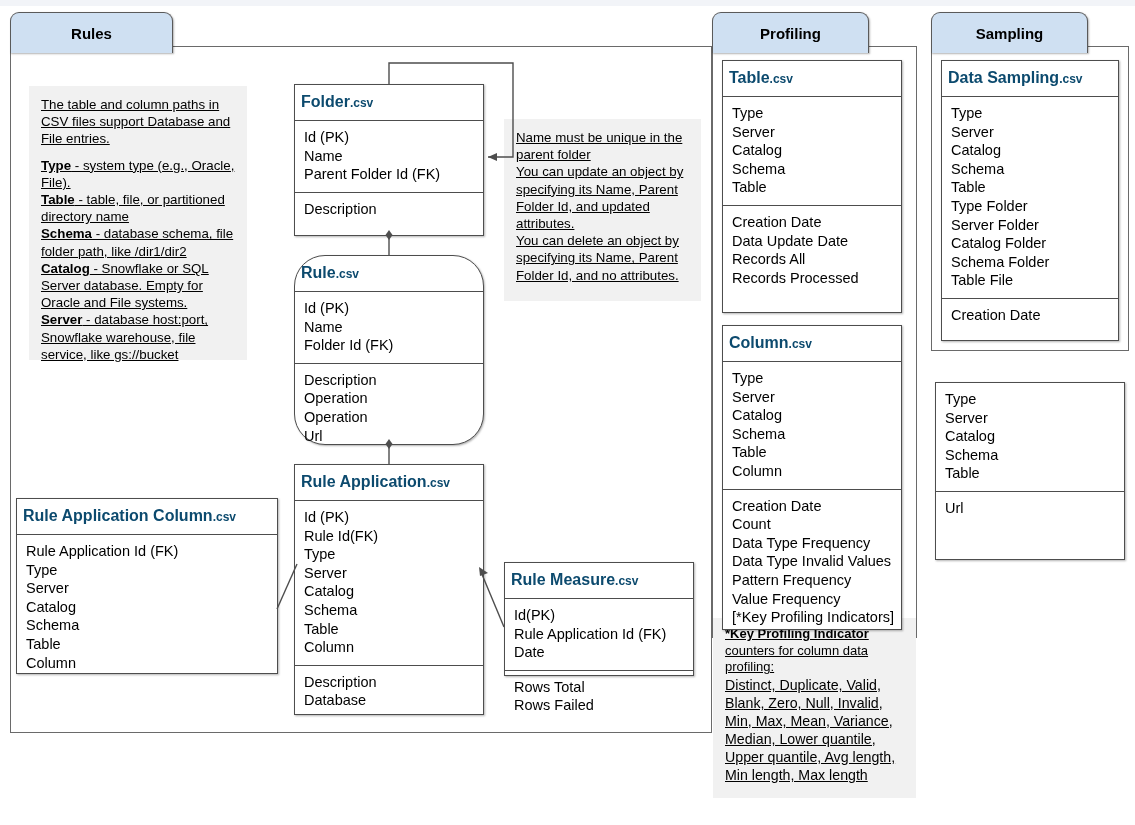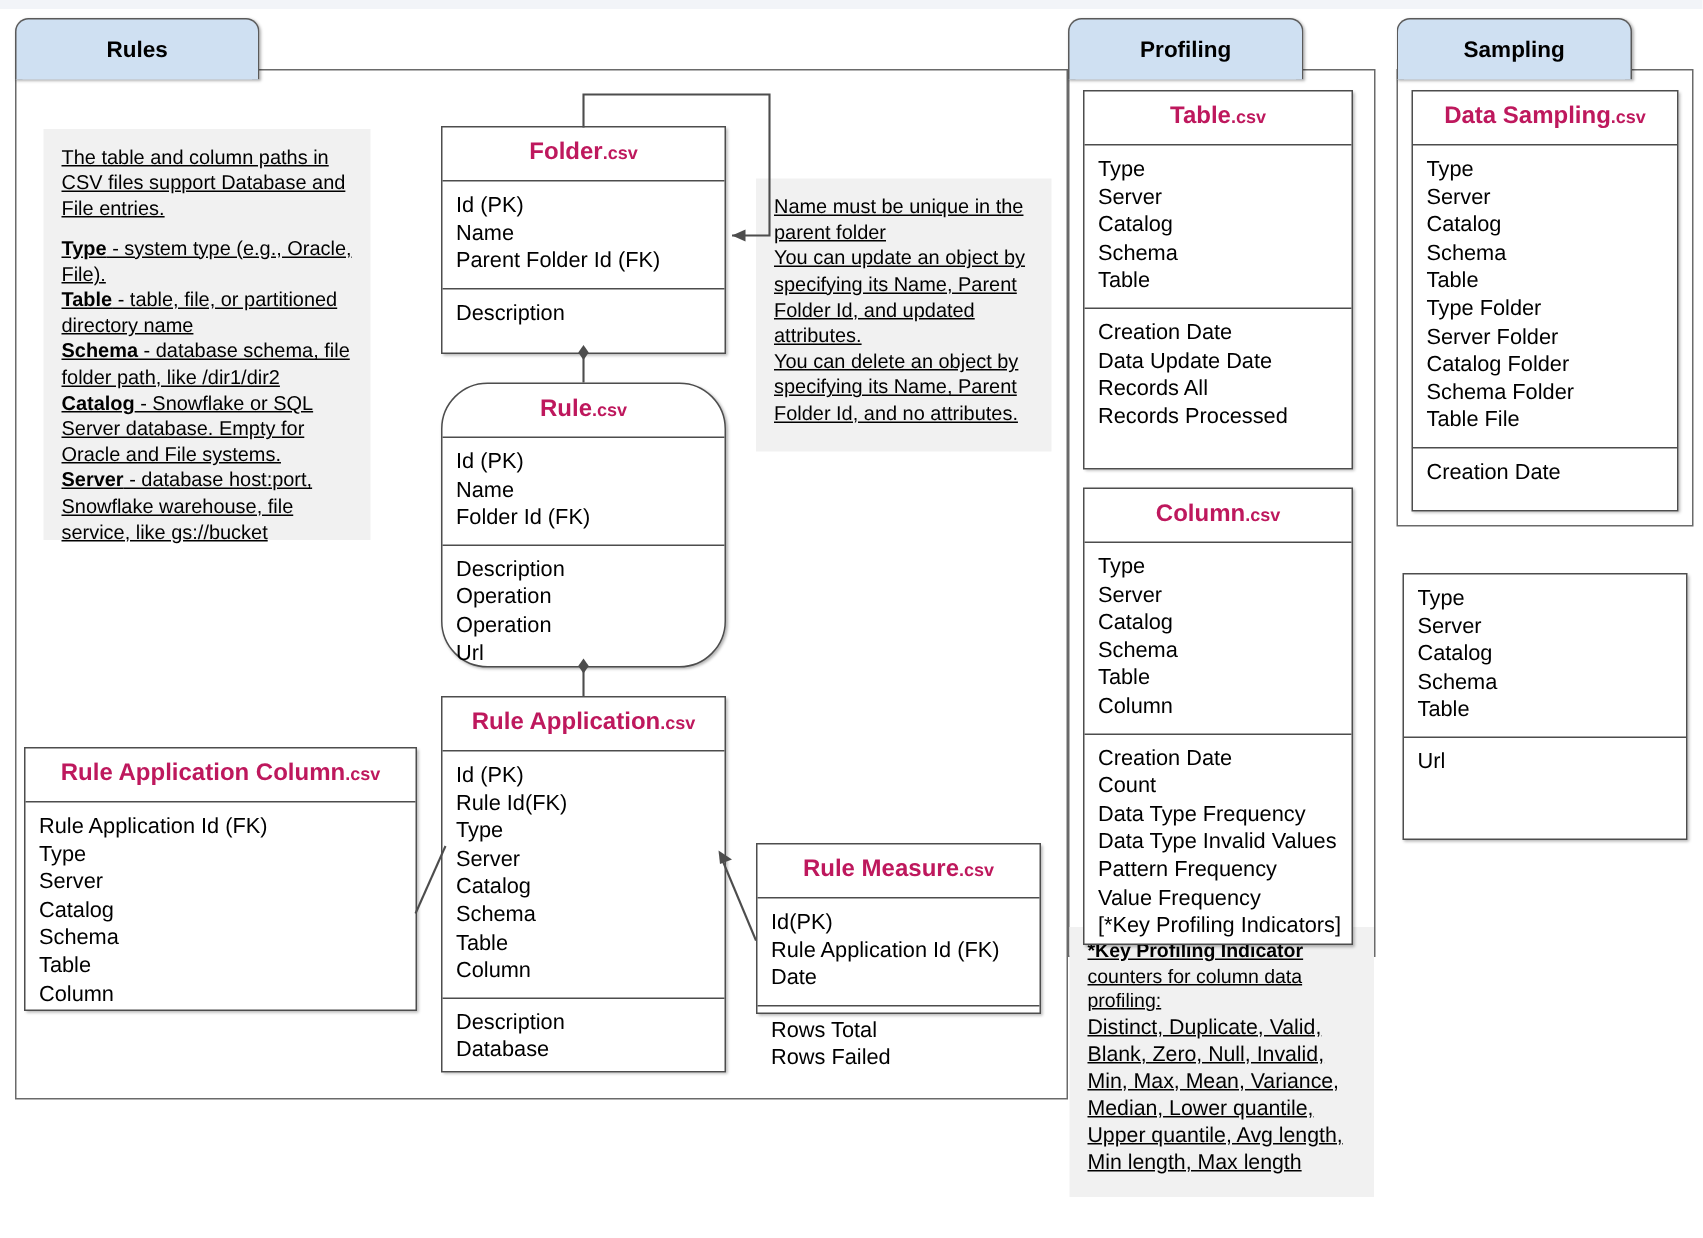--- a/index.html
+++ b/index.html
@@ -28,21 +28,21 @@
   
   .entity{
     position:absolute;box-sizing:border-box;
     background:#ffffff;border:1px solid #4d4d4d;
     z-index:4;
     box-shadow:1px 1px 2px rgba(0,0,0,.30);
     display:flex;flex-direction:column;
   }
   .entity .ehead{
     box-sizing:border-box;
-    text-align:center;font-weight:bold;font-size:16px;color:#be185d;
+    font-weight:bold;font-size:16px;color:#0c4a6e;
     padding:8px 6px 9px 6px;
     border-bottom:1px solid #4d4d4d;
     white-space:nowrap;
   }
   .entity .ehead .sfx{font-size:12px;}
   .entity .esect{
     box-sizing:border-box;
     padding:7px 9px 8px 9px;
     font-size:14.5px;line-height:18.6px;color:#000;
   }

